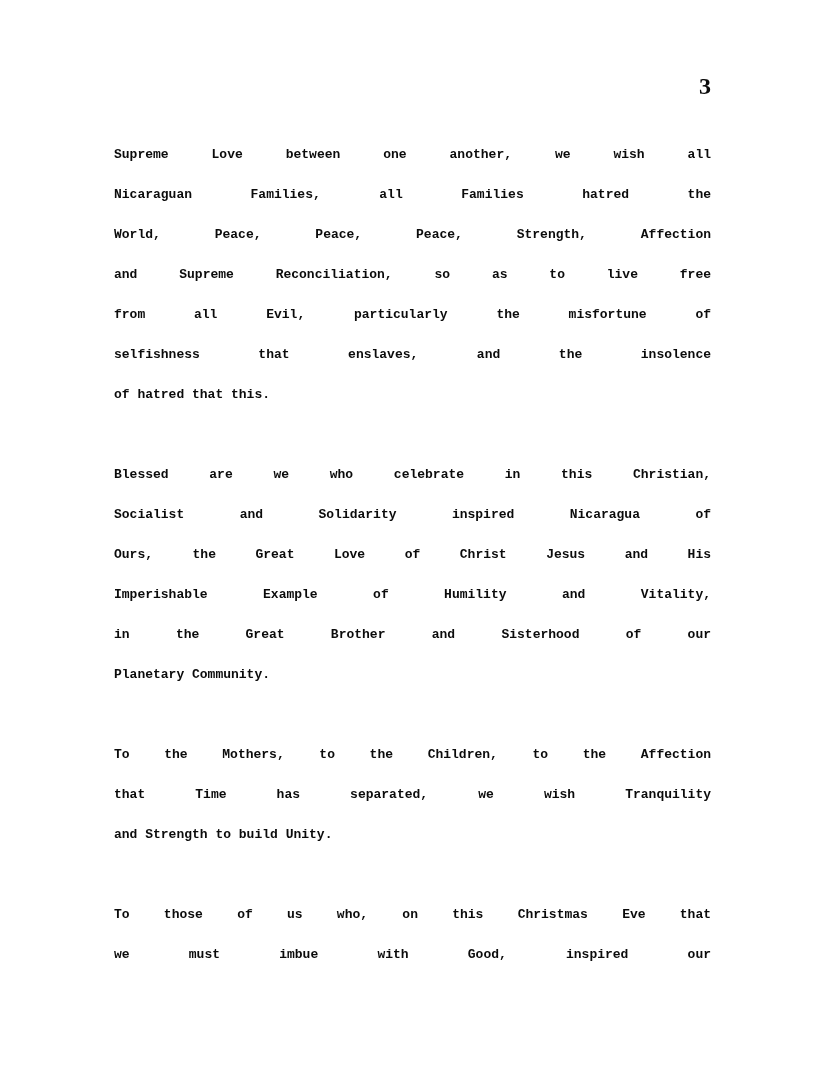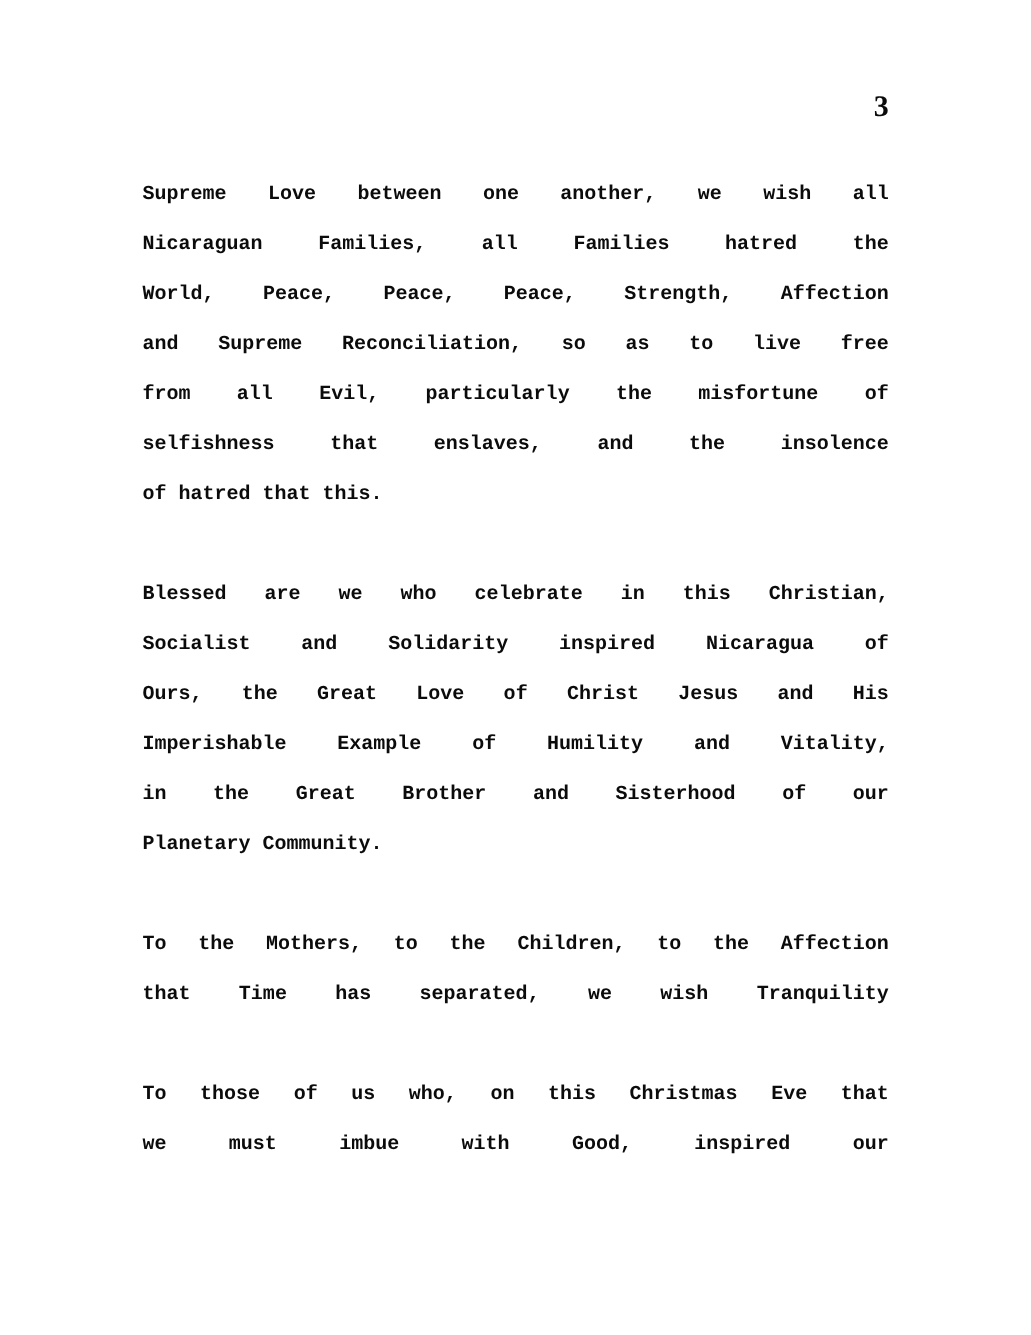--- a/index.html
+++ b/index.html
@@ -28,21 +28,21 @@
     padding-top: 72px;
     text-align: right;
     font-family: "Liberation Serif", "DejaVu Serif", serif;
     font-weight: 700;
     font-size: 24px;
     line-height: 28px;
   }
   .doc {
     margin-top: 35px;
     font-weight: 700;
-    font-size: 16px;
+    font-size: 13px;
     line-height: 40px;
     letter-spacing: 0;
   }
   .para {
     margin: 0 0 40px 0;
   }
   .line {
     text-align: justify;
     text-align-last: justify;
   }
@@ -70,20 +70,21 @@
           <div class="line">Blessed are we who celebrate in this Christian,</div>
           <div class="line">Socialist and Solidarity inspired Nicaragua of</div>
           <div class="line">Ours, the Great Love of Christ Jesus and His</div>
           <div class="line">Imperishable Example of Humility and Vitality,</div>
           <div class="line">in the Great Brother and Sisterhood of our</div>
           <div class="line noj">Planetary Community.</div>
         </div>
         <div class="para">
           <div class="line">To the Mothers, to the Children, to the Affection</div>
           <div class="line">that Time has separated, we wish Tranquility</div>
+          <div class="line noj">and Strength to build Unity.</div>
         </div>
         <div class="para">
           <div class="line">To those of us who, on this Christmas Eve that</div>
           <div class="line">we must imbue with Good, inspired our</div>
         </div>
       </div>
   </div>
 </div>
 
 </body></html>

